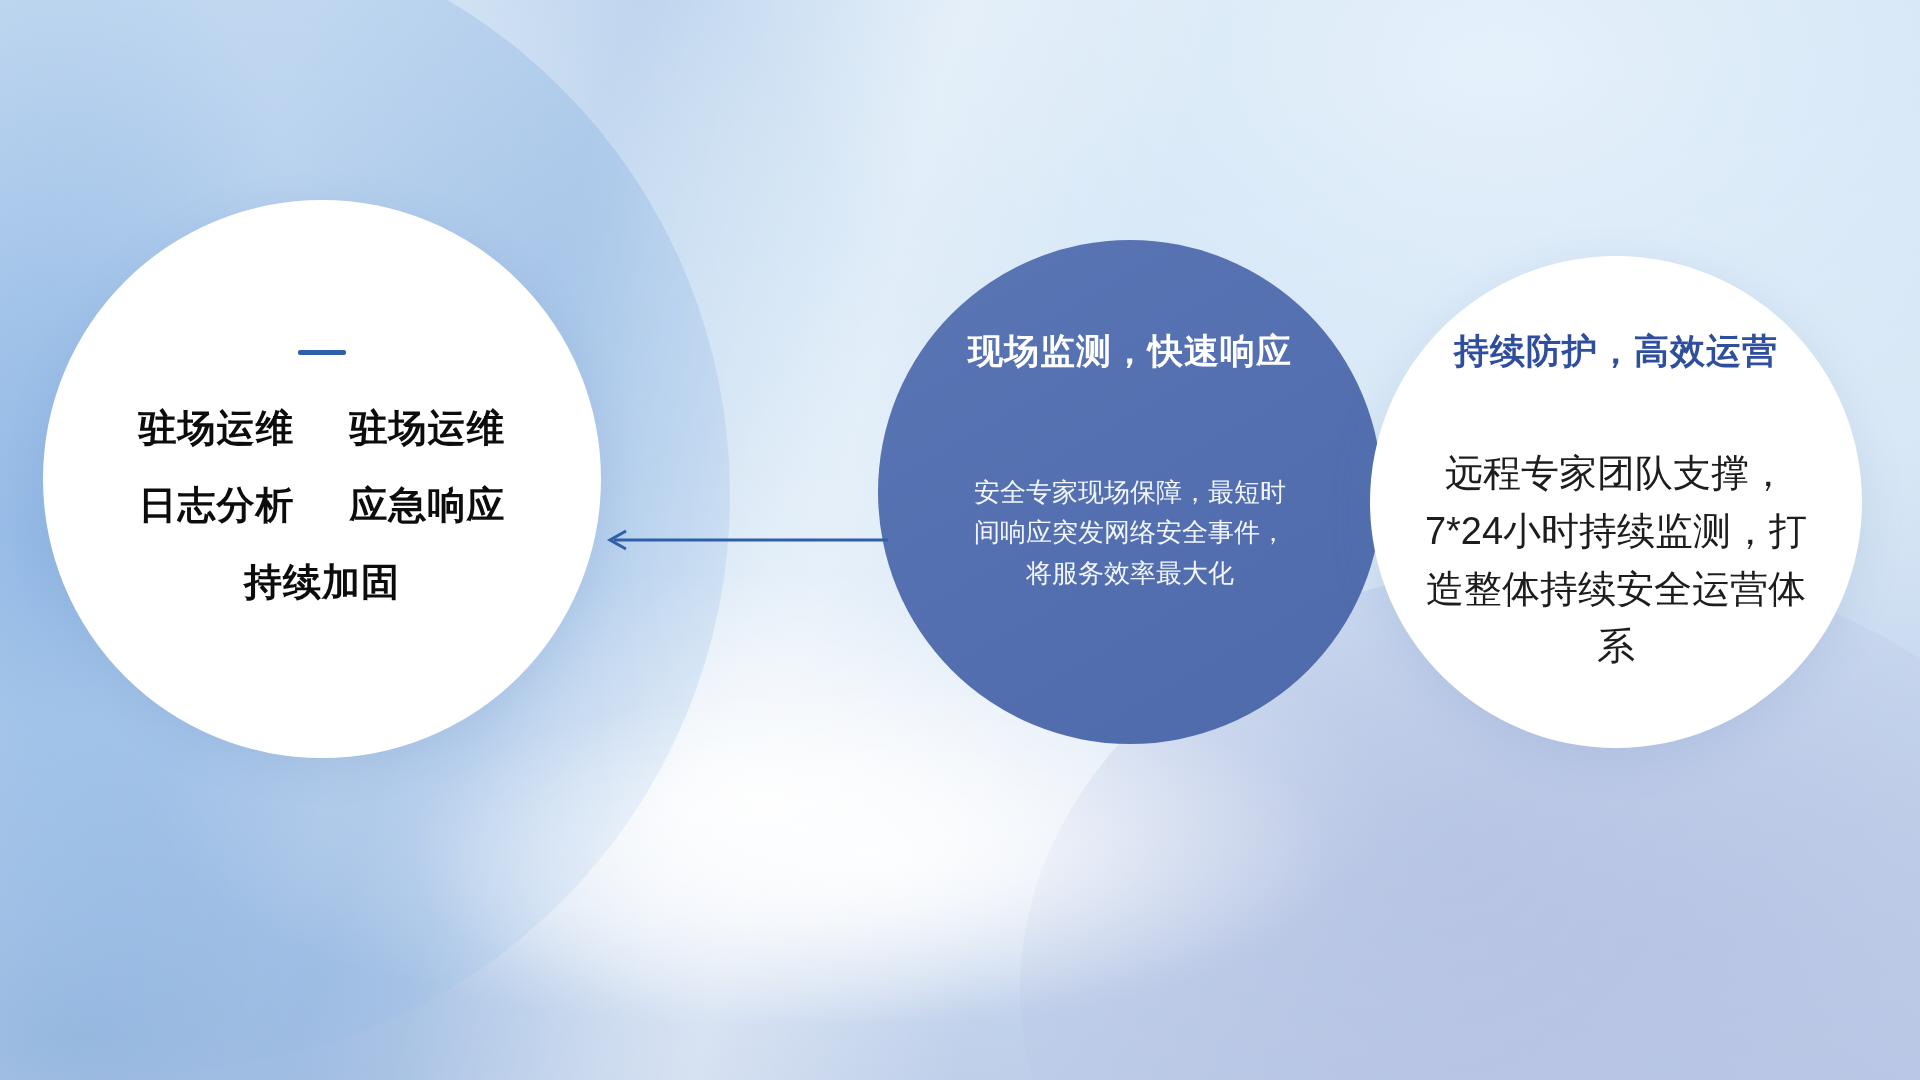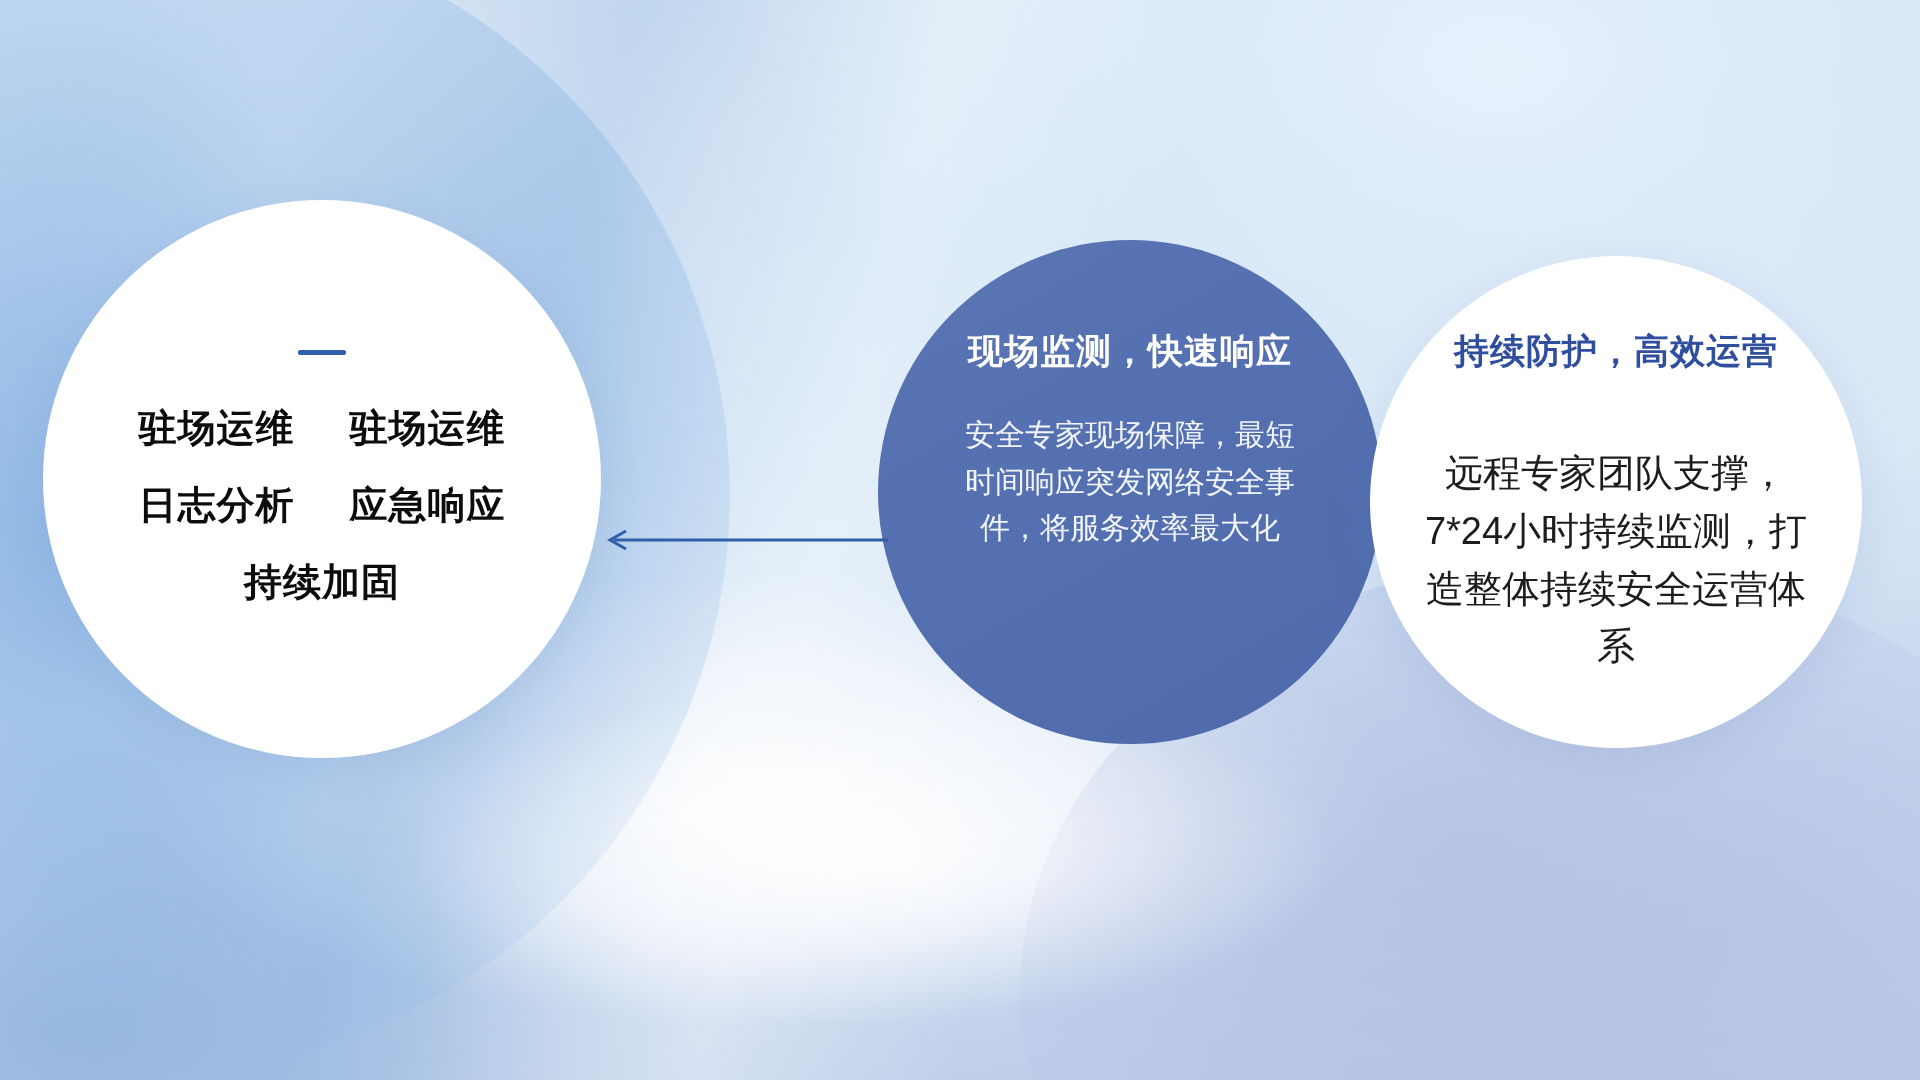--- a/index.html
+++ b/index.html
@@ -92,22 +92,22 @@
     display:flex; flex-direction:column;
     align-items:center;
     padding:88px 54px 0 54px;
   }
   #mid-title {
     font-size:35px; font-weight:bold; color:#ffffff;
     white-space:nowrap; letter-spacing:1px;
     text-align:center;
   }
   #mid-body {
-    margin-top:37px;
-    font-size:30px; color:#f2f6fc;
+    margin-top:97px;
+    font-size:26px; color:#f2f6fc;
     line-height:1.55; text-align:center;
     width:330px;
   }
 
   #circle-right {
     left:1370px; top:256px;
     width:492px; height:492px;
     background:#ffffff;
     box-shadow:0 10px 44px rgba(90,125,180,0.15);
     display:flex; flex-direction:column;

